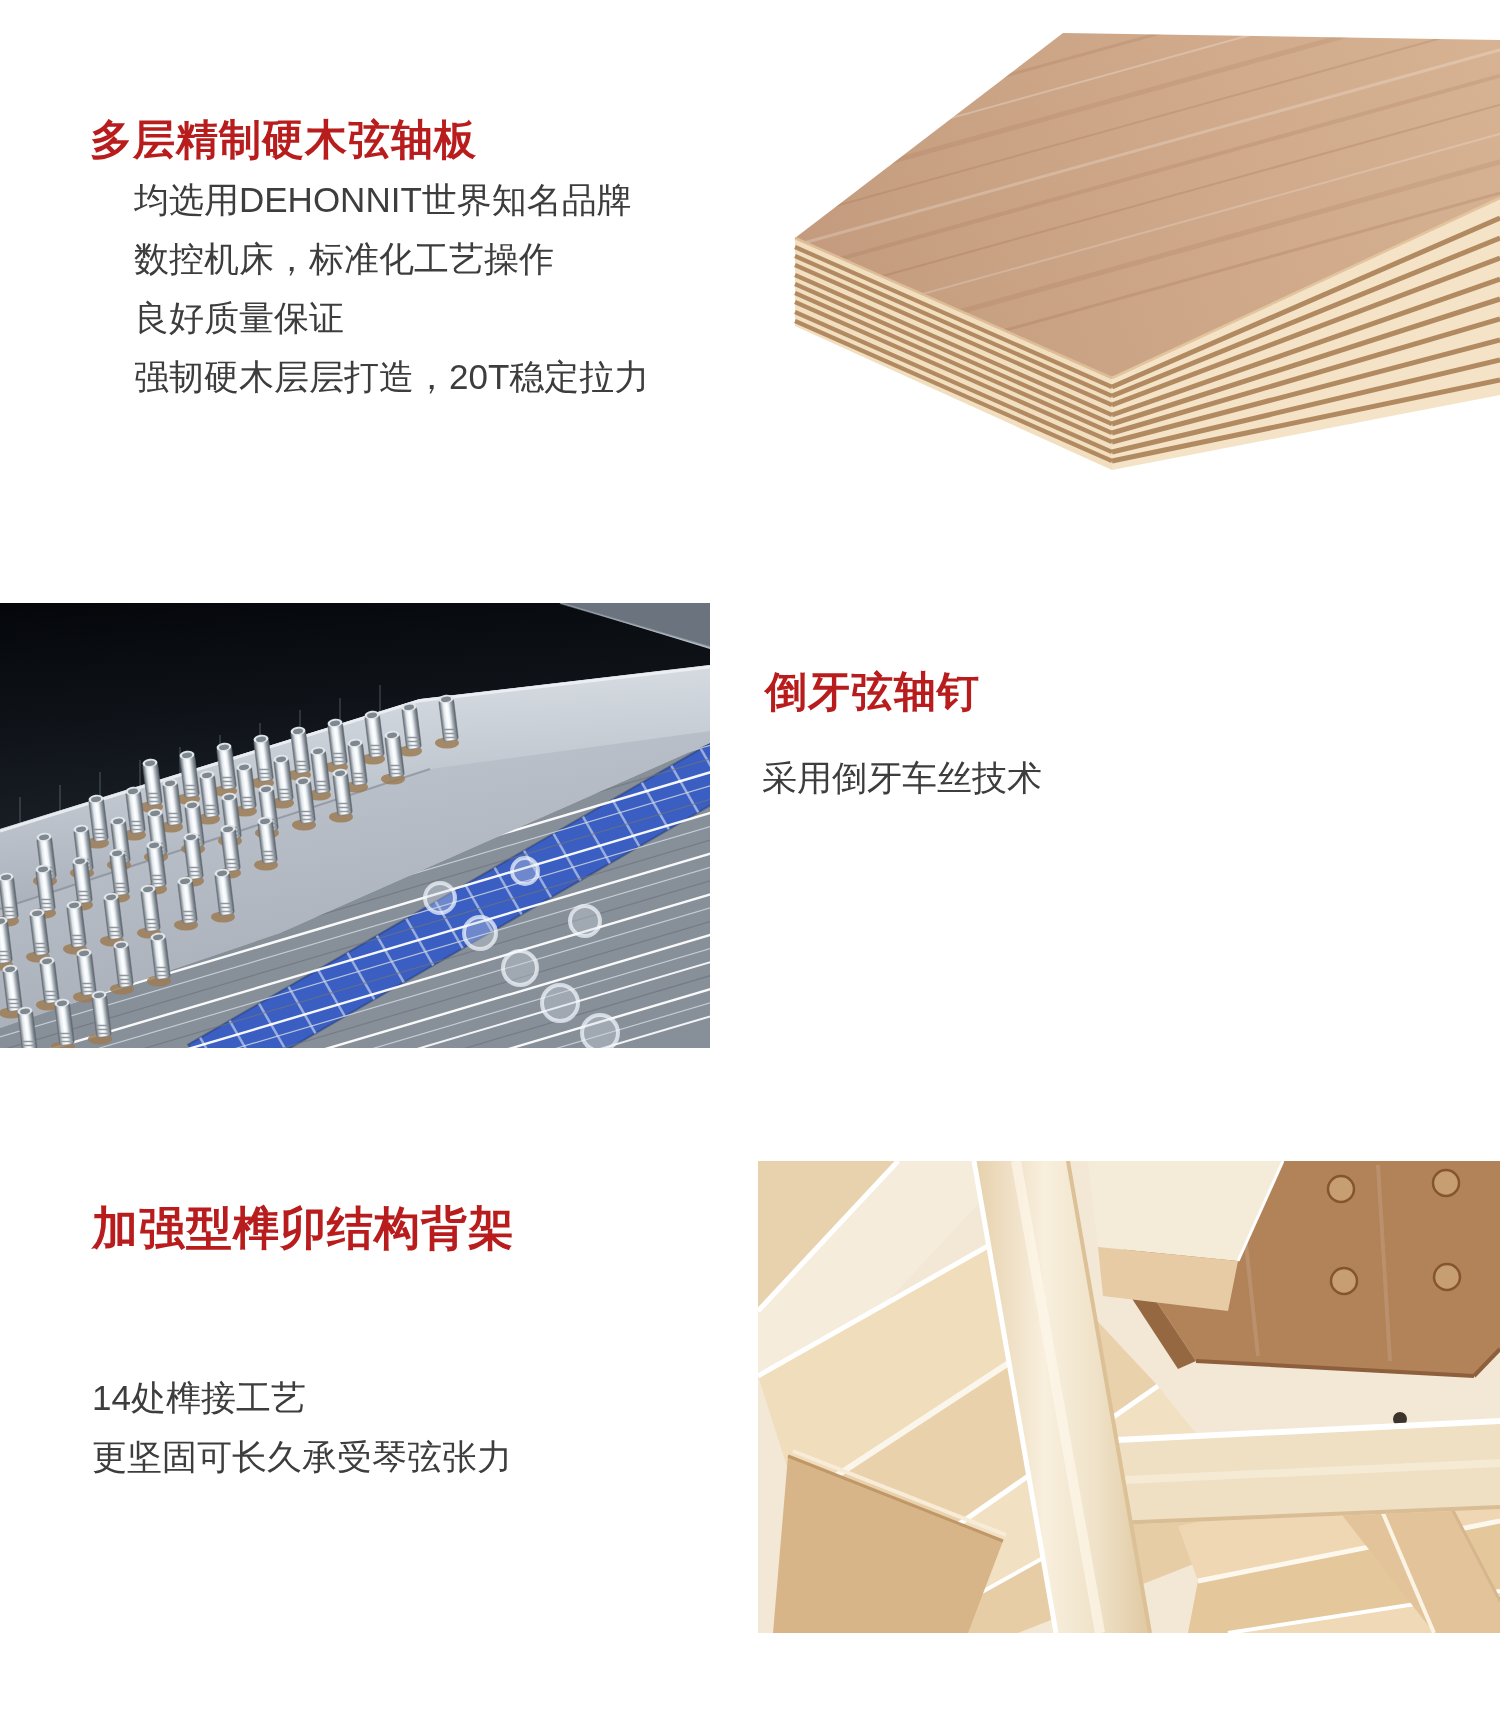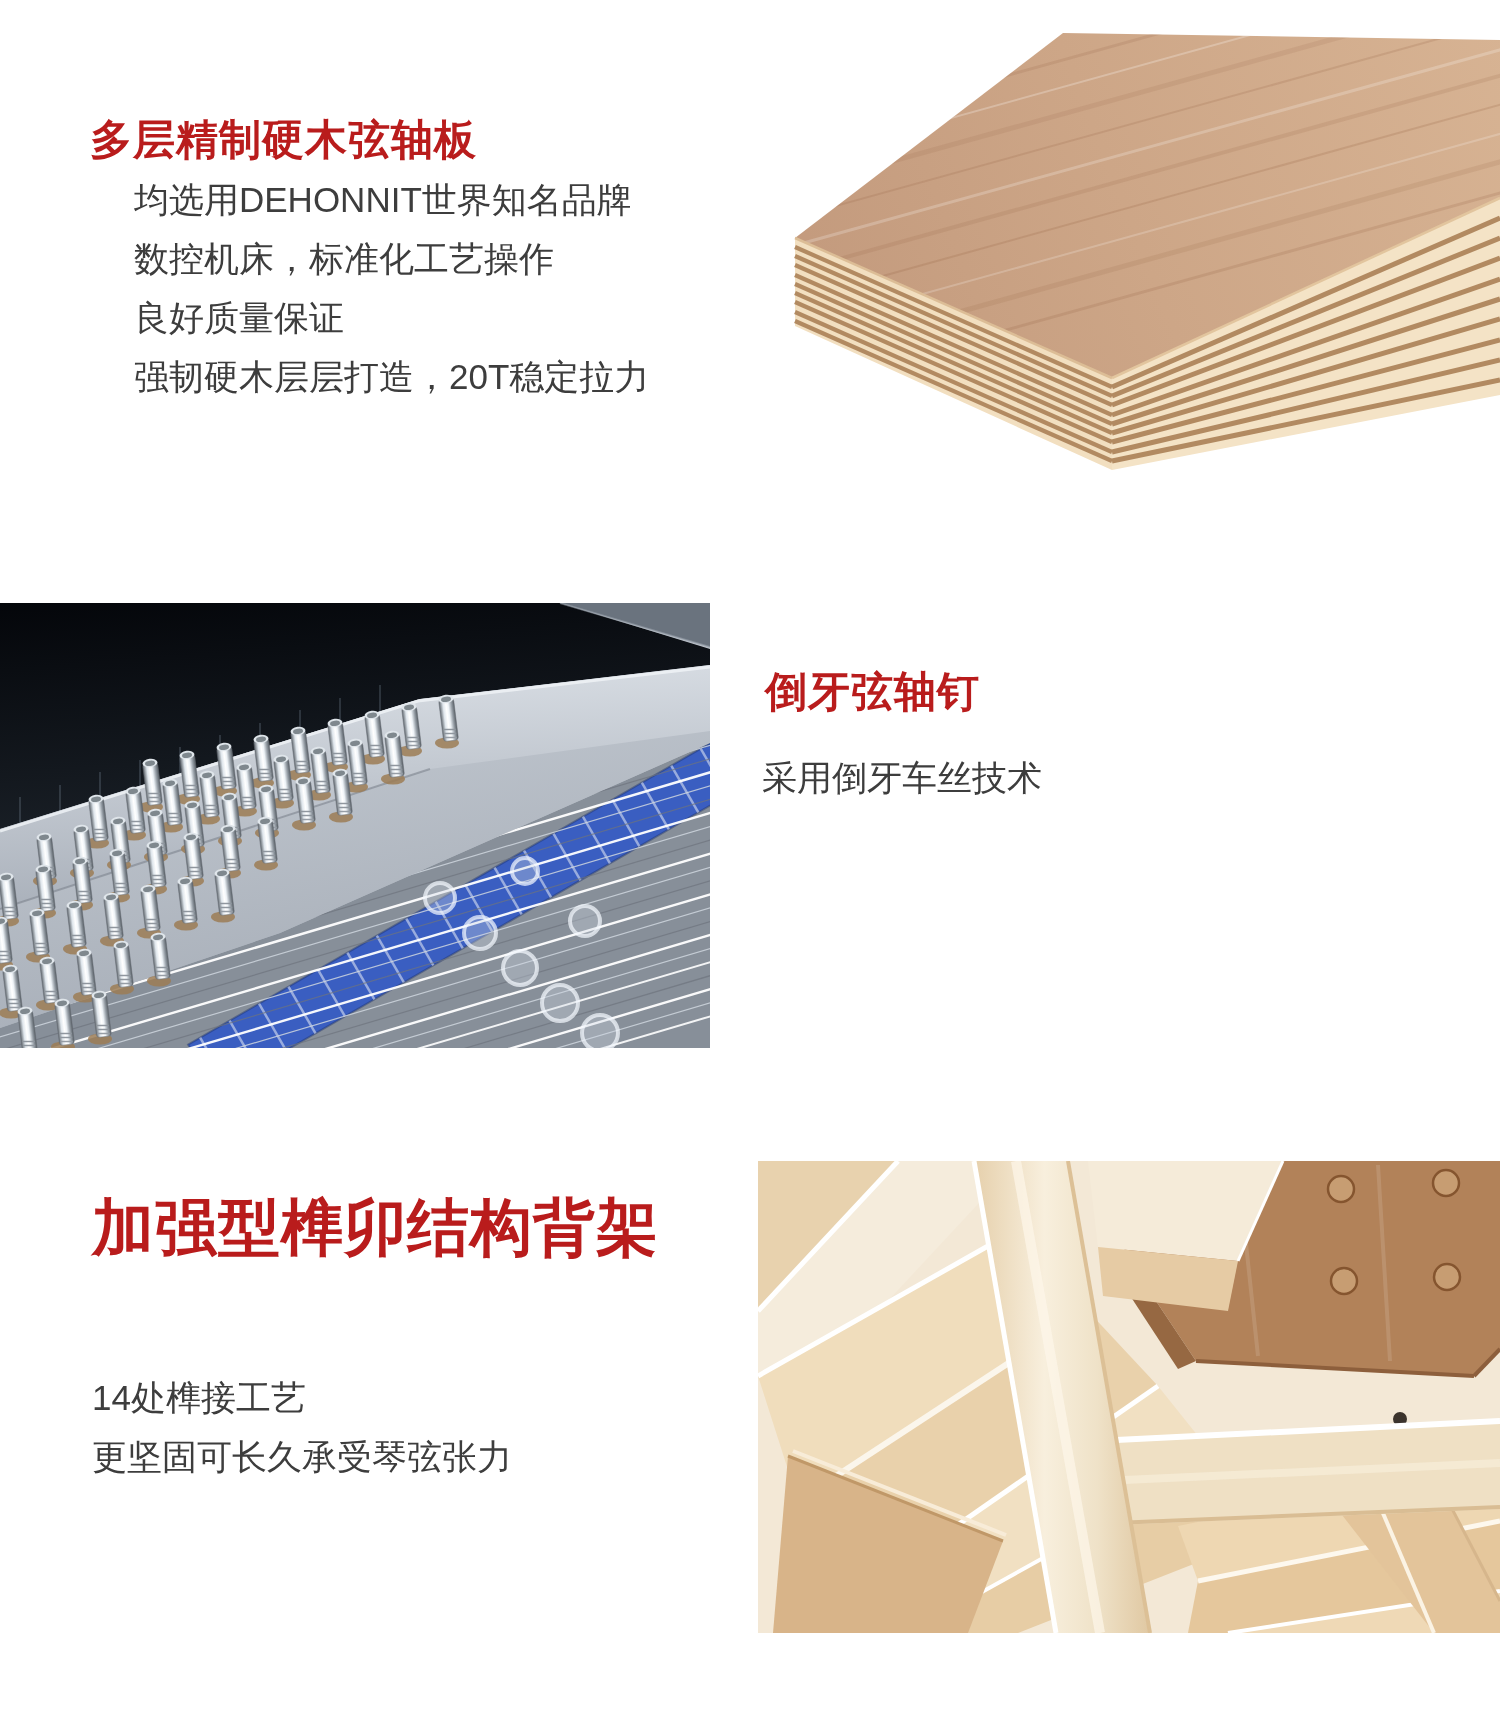--- a/index.html
+++ b/index.html
@@ -4,21 +4,21 @@
 <style>
   html,body{margin:0;padding:0;background:#ffffff;}
   .page{
     position:relative;width:1500px;height:1734px;background:#ffffff;overflow:hidden;
     font-family:"Liberation Sans","DejaVu Sans",sans-serif;
   }
   .abs{position:absolute;}
   .heading{
     color:#b91c1c;font-weight:bold;font-size:42px;line-height:56px;letter-spacing:1px;margin:0;
   }
-  .heading.big{font-size:62px;line-height:60px;}
+  .heading.big{font-size:46px;line-height:60px;}
   .bodytext{color:#3d3d3d;font-size:35px;line-height:59px;margin:0;}
   .bodytext div{white-space:nowrap;}
   figure{margin:0;padding:0;}
   svg{display:block;}
 </style>
 </head>
 <body>
 
 <div class="page">
 

